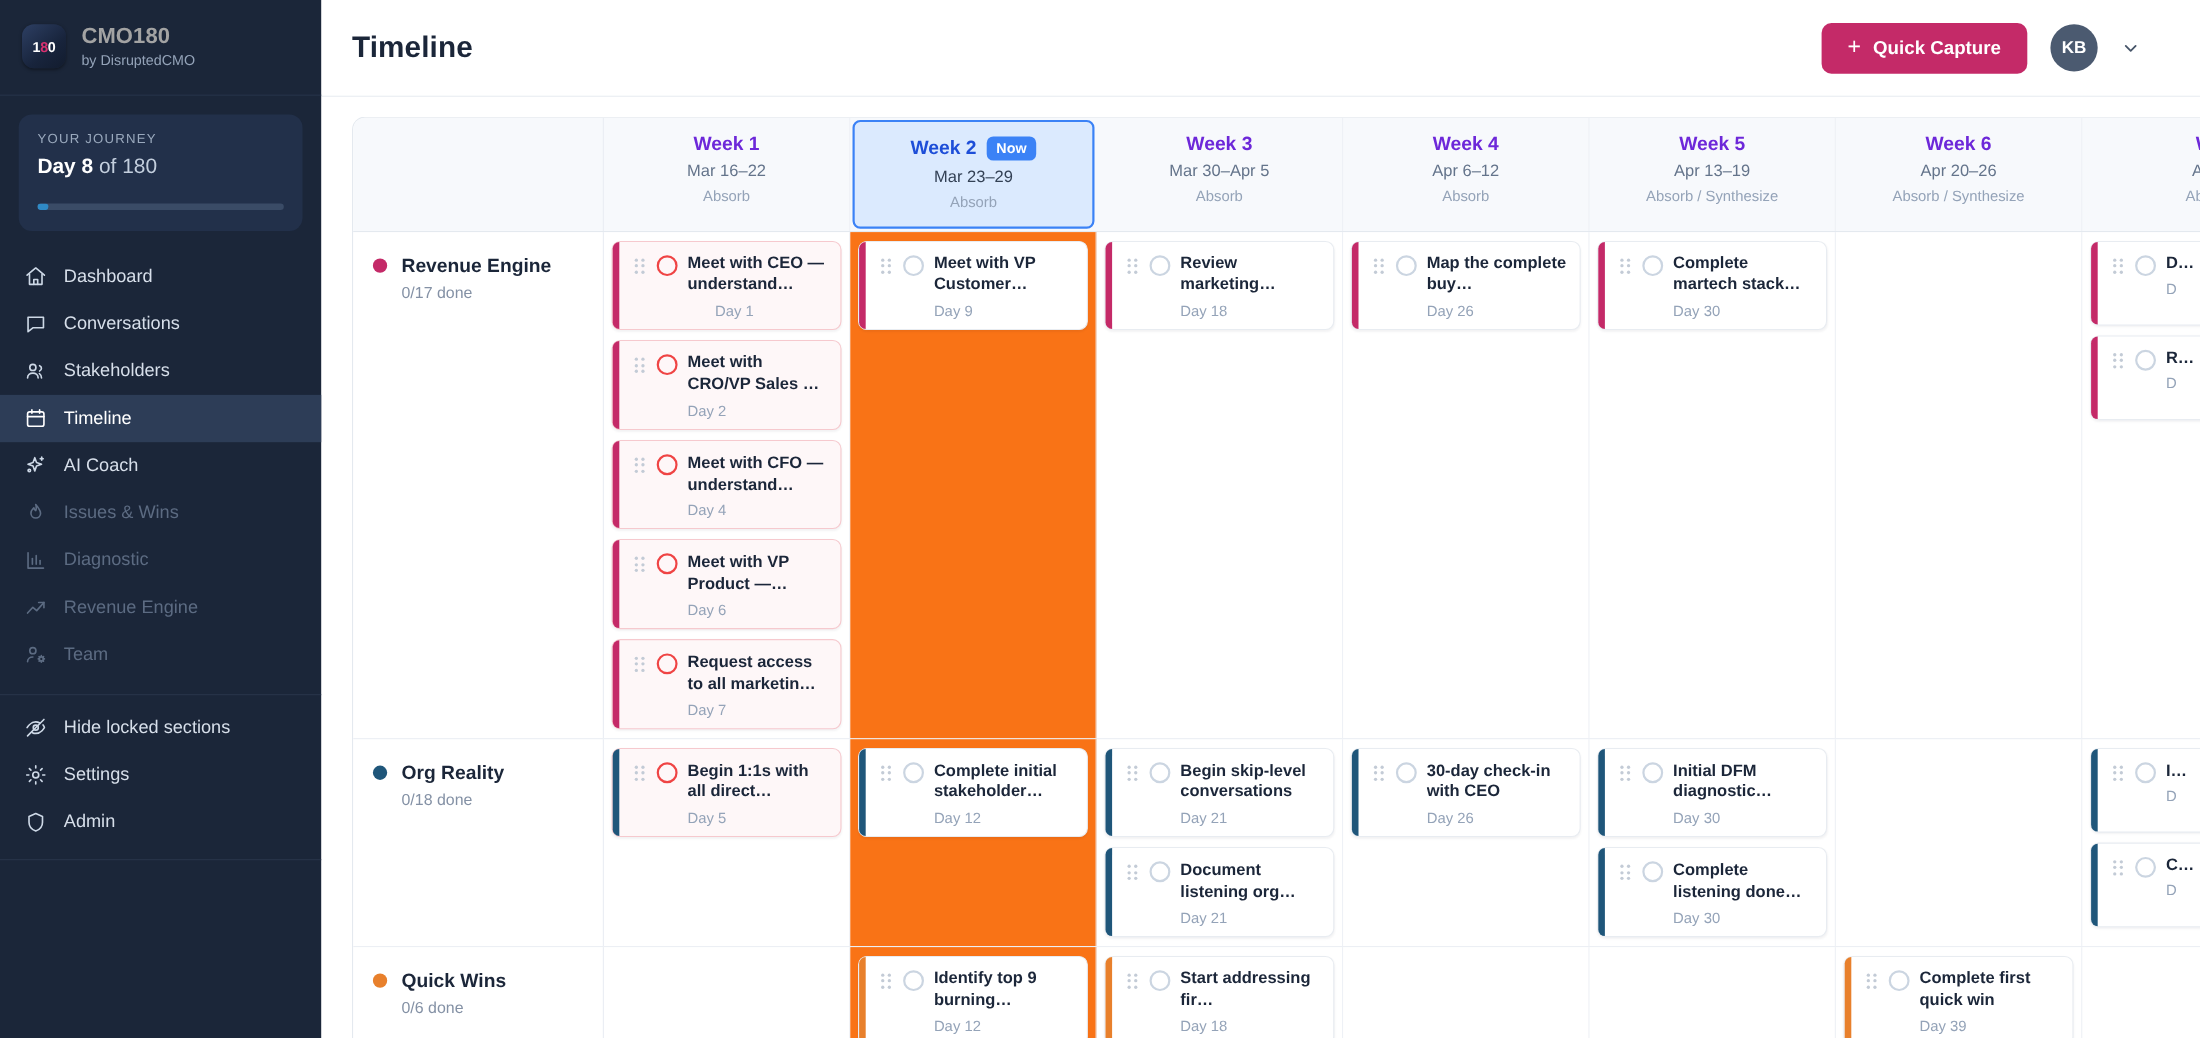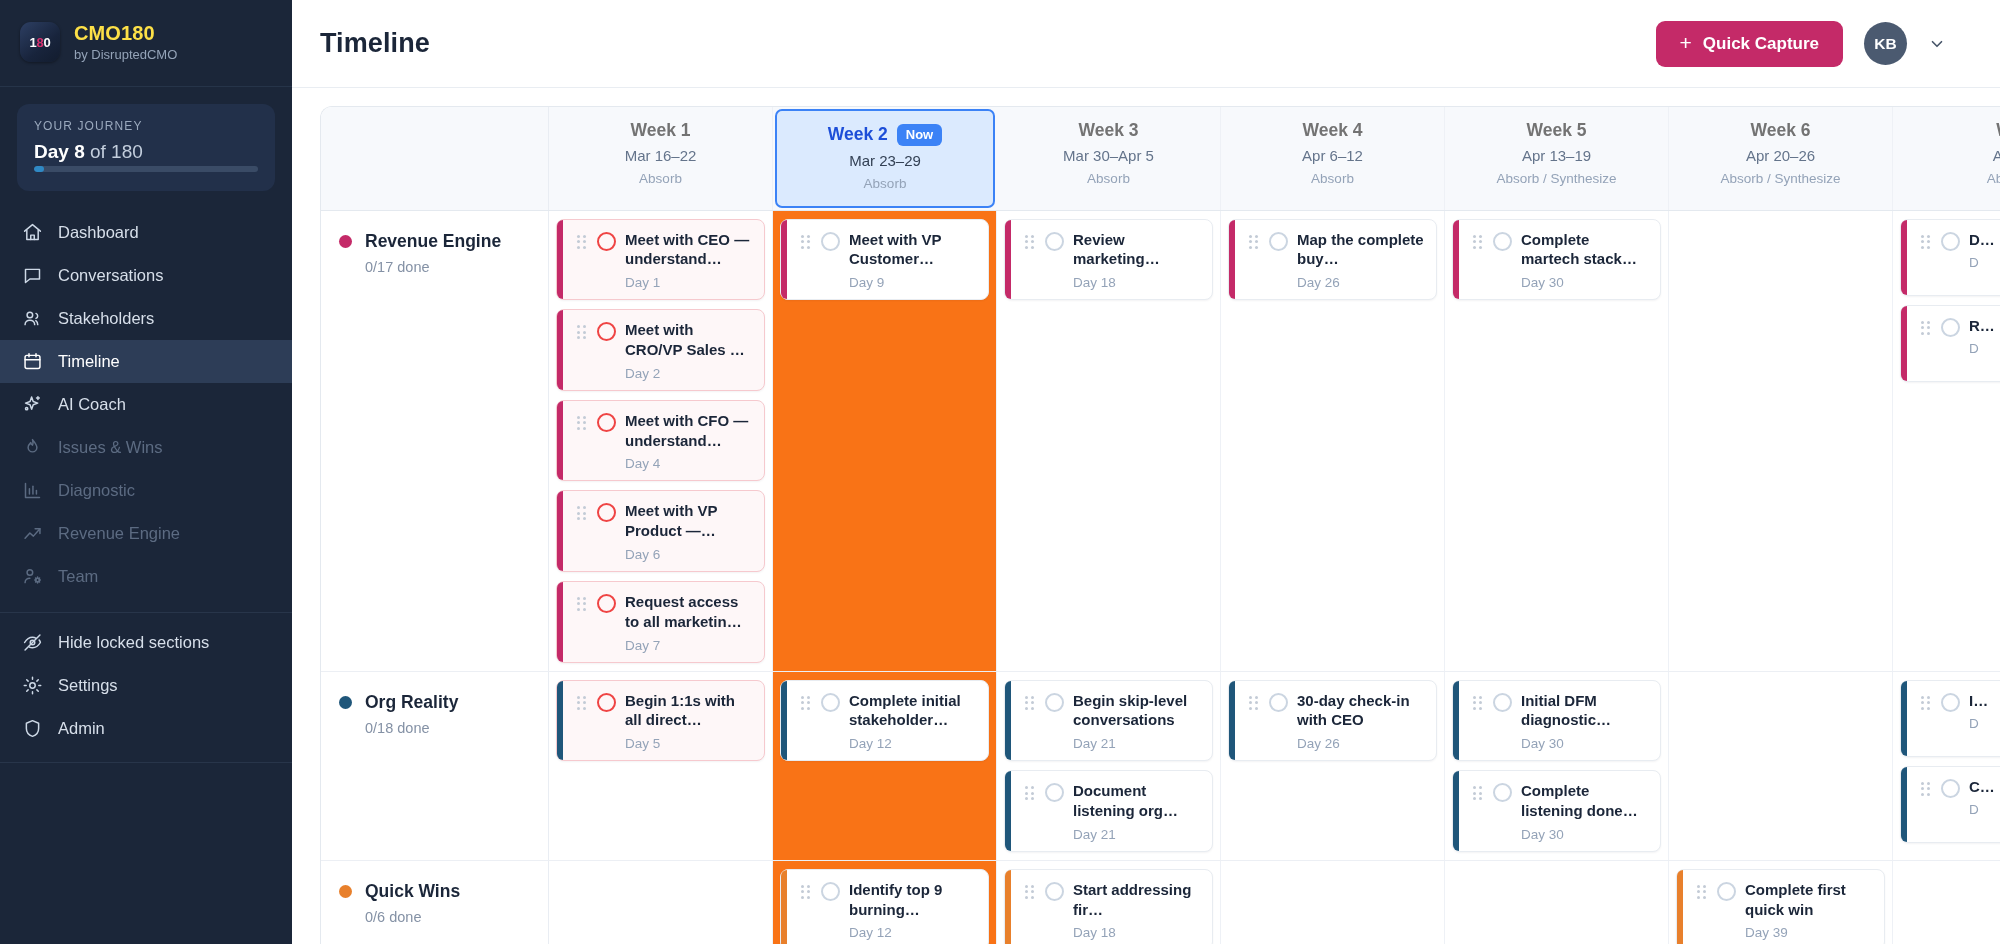--- a/index.html
+++ b/index.html
@@ -28,34 +28,34 @@
     width: 40px; height: 40px; border-radius: 11px;
     background: linear-gradient(140deg, #2d3f63 0%, #18243c 60%, #121c2e 100%);
     display: flex; align-items: center; justify-content: center;
     font-size: 13px; font-weight: 700; letter-spacing: -0.3px;
     box-shadow: 0 1px 3px rgba(0,0,0,.4);
   }
   .brand-logo .c1 { color: #ffffff; }
   .brand-logo .c2 { color: #d6316f; }
   .brand-logo .c3 { color: #ffffff; }
   .brand-text { display: flex; flex-direction: column; gap: 2px; }
-  .brand-title { font-size: 20px; font-weight: 700; color: #fde047; letter-spacing: .1px; }
+  .brand-title { font-size: 20px; font-weight: 700; color: #a3a3a3; letter-spacing: .1px; }
   .brand-sub { font-size: 13px; color: #94a3b8; }
 
   .journey {
     margin: 17px 17px 10px 17px;
     background: #22304a;
     border-radius: 12px;
     padding: 15px 17px 19px 17px;
   }
   .journey-label {
     font-size: 12px; letter-spacing: 1.1px; color: #9aa9bd;
     text-transform: uppercase; margin-bottom: 8px;
   }
-  .journey-day { font-size: 19px; color: #c3cedd; margin-bottom: 3px; }
+  .journey-day { font-size: 19px; color: #c3cedd; margin-bottom: 22px; }
   .journey-day b { color: #ffffff; font-weight: 700; }
   .journey-bar {
     height: 6px; border-radius: 4px; background: #3a4b66; overflow: hidden;
   }
   .journey-bar > span { display: block; height: 100%; background: #2f89c5; border-radius: 4px; }
 
   .nav { margin-top: 10px; display: flex; flex-direction: column; }
   .nav-item {
     display: flex; align-items: center; gap: 15px;
     padding: 11px 22px; font-size: 16.5px; color: #d7dfea;
@@ -113,21 +113,21 @@
     border-right: 1px solid #eef1f6;
   }
   .week-head.now {
     background: #dbeafe;
     border: 2px solid #3b82f6;
     border-radius: 7px;
     margin: 2px;
     width: 220px; min-width: 220px;
   }
   .week-title {
-    font-size: 17.5px; font-weight: 700; color: #737373;
+    font-size: 17.5px; font-weight: 700; color: #6d28d9;
     display: flex; align-items: center; justify-content: center; gap: 9px;
   }
   .week-head.now .week-title { color: #1d4ed8; }
   .now-badge {
     background: #3b82f6; color: #fff; font-size: 13px; font-weight: 600;
     padding: 3px 9px; border-radius: 6px; line-height: 1.2;
   }
   .week-range { font-size: 15px; color: #64748b; margin-top: 6px; }
   .week-head.now .week-range { color: #334155; }
   .week-phase { font-size: 13.5px; color: #94a3b8; margin-top: 7px; }
@@ -404,21 +404,21 @@
                       <i></i>
                       <i></i>
                       <i></i>
                       <i></i>
                       <i></i>
                       <i></i>
                     </span>
                     <span class="chk od"></span>
                     <span class="card-text" style="display: block;">
                       <span class="card-title" style="display: -webkit-box; -webkit-line-clamp: 2; -webkit-box-orient: vertical;">Meet with CEO — understand…</span>
-                      <span class="card-day" style="display: block;">Day 1</span>
+                      <span class="card-day" style="display: block; margin-left: 25px;">Day 1</span>
                     </span>
                   </div>
                   <div class="card overdue" style="--accent:#c42a68">
                     <span class="grip">
                       <i></i>
                       <i></i>
                       <i></i>
                       <i></i>
                       <i></i>
                       <i></i>

